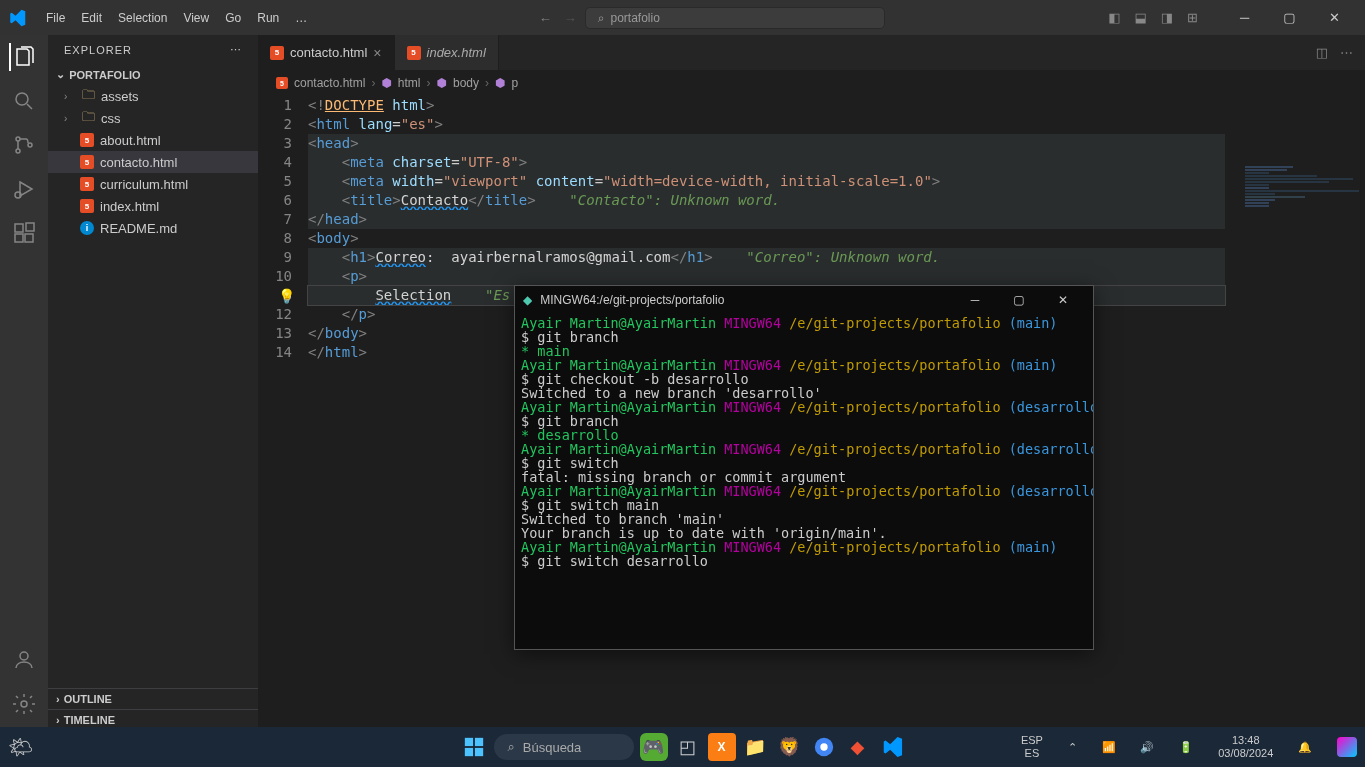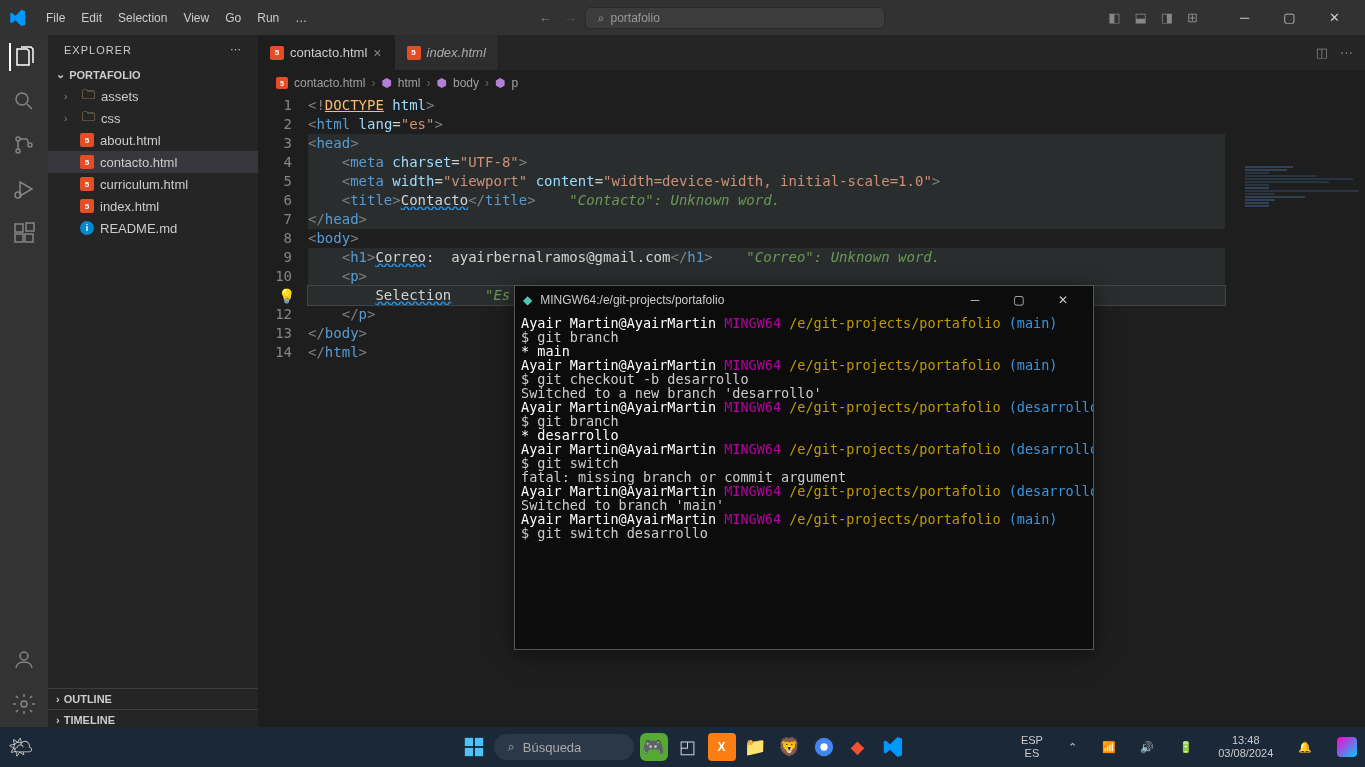--- a/index.html
+++ b/index.html
@@ -63,21 +63,21 @@
 .status-bar.blue { background: #007acc; }
 .status-left { display: flex; align-items: center; gap: 12px; }
 .status-right { margin-left: auto; display: flex; align-items: center; gap: 14px; }
 .remote-btn { background: #0e639c; padding: 2px 8px; margin-left: -8px; height: 22px; display: flex; align-items: center; }
 .terminal-window { position: absolute; left: 514px; top: 285px; width: 580px; height: 365px; background: #0c0c0c; border: 1px solid #555; box-shadow: 0 4px 20px rgba(0,0,0,0.5); z-index: 100; }
 .term-titlebar { height: 28px; background: #0c0c0c; display: flex; align-items: center; padding: 0 8px; gap: 8px; font-size: 12px; color: #ccc; }
 .term-controls { margin-left: auto; display: flex; gap: 0; }
 .term-btn { width: 44px; height: 28px; display: flex; align-items: center; justify-content: center; color: #ccc; font-size: 12px; }
 .term-content { padding: 2px 6px; font-family: Consolas, monospace; font-size: 13.5px; line-height: 14px; color: #ccc; overflow: hidden; }
 .term-line { white-space: pre; }
-.t-green { color: #ffffff; }
+.t-green { color: #22c55e; }
 .t-purple { color: #b4009e; }
 .t-yellow { color: #c19c00; }
 .t-cyan { color: #3a96dd; }
 .taskbar { position: absolute; bottom: 0; left: 0; right: 0; height: 40px; background: #1a2838; display: flex; align-items: center; padding: 0 8px; }
 .taskbar-center { position: absolute; left: 50%; transform: translateX(-50%); display: flex; align-items: center; gap: 6px; }
 .task-icon { width: 28px; height: 28px; border-radius: 4px; display: flex; align-items: center; justify-content: center; font-size: 18px; }
 .task-search { background: #2a3848; border-radius: 16px; padding: 5px 14px; display: flex; align-items: center; gap: 8px; color: #aaa; font-size: 13px; width: 140px; }
 .taskbar-right { margin-left: auto; display: flex; align-items: center; gap: 25px; color: #ccc; font-size: 11px; }
 .lang-block { text-align: center; line-height: 13px; }
 svg { display: block; }
@@ -343,21 +343,23 @@
       <div class="term-line"><span class=""></span></div>
       <div class="term-line"><span class="t-green">Ayair Martin@AyairMartin</span><span class="t-purple"> MINGW64</span><span class="t-yellow"> /e/git-projects/portafolio</span><span class="t-cyan"> (desarrollo)</span></div>
       <div class="term-line"><span class="">$ git branch</span></div>
       <div class="term-line"><span class="t-green">* desarrollo</span></div>
       <div class="term-line"><span class=""></span></div>
       <div class="term-line"><span class="t-green">Ayair Martin@AyairMartin</span><span class="t-purple"> MINGW64</span><span class="t-yellow"> /e/git-projects/portafolio</span><span class="t-cyan"> (desarrollo)</span></div>
       <div class="term-line"><span class="">$ git switch</span></div>
       <div class="term-line"><span class="">fatal: missing branch or commit argument</span></div>
       <div class="term-line"><span class=""></span></div>
       <div class="term-line"><span class="t-green">Ayair Martin@AyairMartin</span><span class="t-purple"> MINGW64</span><span class="t-yellow"> /e/git-projects/portafolio</span><span class="t-cyan"> (desarrollo)</span></div>
+      <div class="term-line"><span class="">$ git switch main</span></div>
       <div class="term-line"><span class="">Switched to branch 'main'</span></div>
+      <div class="term-line"><span class="">Your branch is up to date with 'origin/main'.</span></div>
       <div class="term-line"><span class=""></span></div>
       <div class="term-line"><span class="t-green">Ayair Martin@AyairMartin</span><span class="t-purple"> MINGW64</span><span class="t-yellow"> /e/git-projects/portafolio</span><span class="t-cyan"> (main)</span></div>
       <div class="term-line"><span class="">$ git switch desarrollo</span></div>
     </div>
 </div>
 
 <div class="taskbar">
   <span style="font-size:20px">🌤</span>
   <div class="taskbar-center">
     <div class="task-icon">

